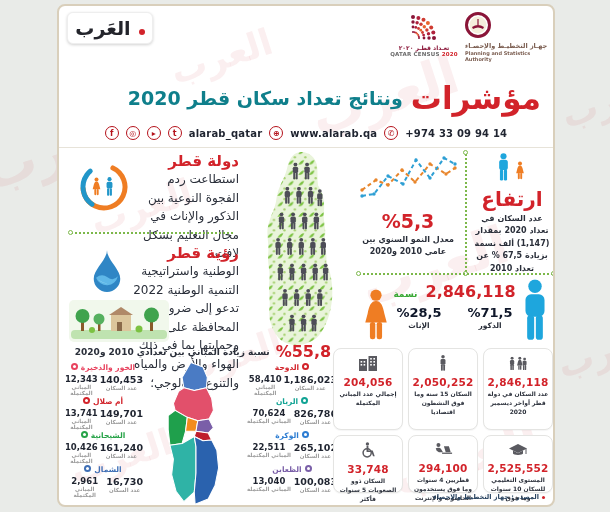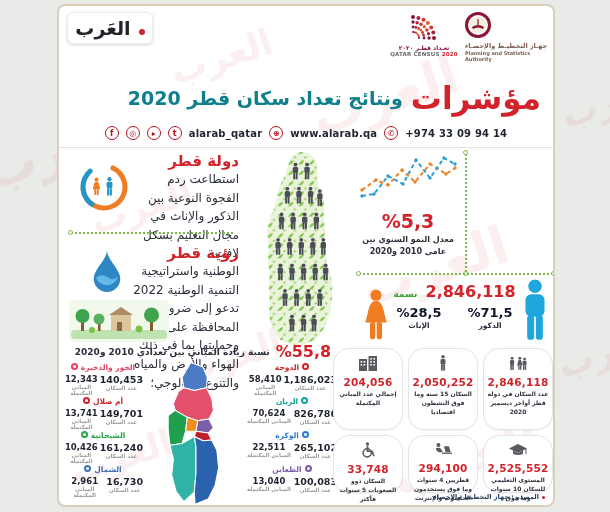--- a/index.html
+++ b/index.html
@@ -79,21 +79,21 @@
   .m-name { display:flex; justify-content:center; gap:3px; direction:rtl; font-size:7.5px; font-weight:800; }
   .m-pin { width:7px; height:7px; border-radius:50%; position:relative; flex:0 0 auto; }
   .m-pin::after { content:""; position:absolute; left:2px; top:2px; width:3px; height:3px; background:#fff; border-radius:50%; }
   .m-nums { display:flex; justify-content:space-between; direction:rtl; margin-top:2px; }
   .m-num { text-align:center; }
   .m-val { font-size:9.5px; font-weight:800; color:#1f2430; }
   .m-val.sm { font-size:8.5px; }
   .m-lab { font-size:5.5px; color:#9a9a9a; font-weight:bold; }
 
   .cards { position:absolute; left:274px; top:342px; width:220px; display:grid; grid-template-columns:repeat(3,1fr); grid-template-rows:82px 58px; gap:5px; direction:rtl; }
-  .card { background:#fff; border:1px solid #e4e4e2; border-radius:16px; padding:6px 3px 3px; text-align:center; box-shadow:0 1px 1px rgba(0,0,0,.04); }
+  .card { background:#fff; border:1px solid #e4e4e2; border-radius:8px; padding:6px 3px 3px; text-align:center; box-shadow:0 1px 1px rgba(0,0,0,.04); }
   .card svg { color:#5a5a60; fill:#5a5a60; }
   .card-val { font-size:10.5px; font-weight:800; color:#d2232a; letter-spacing:.2px; margin-top:1px; }
   .card-cap { font-size:6px; font-weight:bold; color:#2a2f3a; line-height:1.5; direction:rtl; margin-top:1px; }
 
   .source { position:absolute; right:8px; top:487px; direction:rtl; font-size:6.5px; font-weight:bold; color:#26415e; display:flex; align-items:center; gap:3px; }
   .source::before { content:""; width:3px; height:3px; background:#d2232a; border-radius:50%; }
 </style>
 </head>
 <body>
 
@@ -340,20 +340,28 @@
       </svg>
       <div class="growth-pct" dir="ltr">%5,3</div>
       <div class="growth-cap">معدل النمو السنوي بين عامي 2010 و2020</div>
     </div>
 
     <div class="div-v">
         <span class="dot d-top"></span>
         <span class="dot d-bot"></span>
       </div>
 
+    <div class="rise">
+      <svg width="42" height="30" viewBox="0 0 42 30">
+        <use href="#i-man" x="6" y="1" width="13" height="28" fill="#1ea6dd"></use>
+        <use href="#i-woman" x="24" y="8" width="10" height="21" fill="#ef7d23"></use>
+      </svg>
+      <div class="rise-title">ارتفاع</div>
+      <div class="rise-p">عدد السكان في تعداد 2020 بمقدار (1,147) ألف نسمة بزيادة 67,5 % عن تعداد 2010</div>
+    </div>
 
     <div class="div-h dh2">
         <span class="dot d-l"></span>
         <span class="dot d-r"></span>
       </div>
 
     <div class="pop-row">
       <svg class="w-ic" width="28" height="54" viewBox="0 0 12 22">
         <use href="#i-woman" width="12" height="22" fill="#ef7d23"></use>
       </svg>

